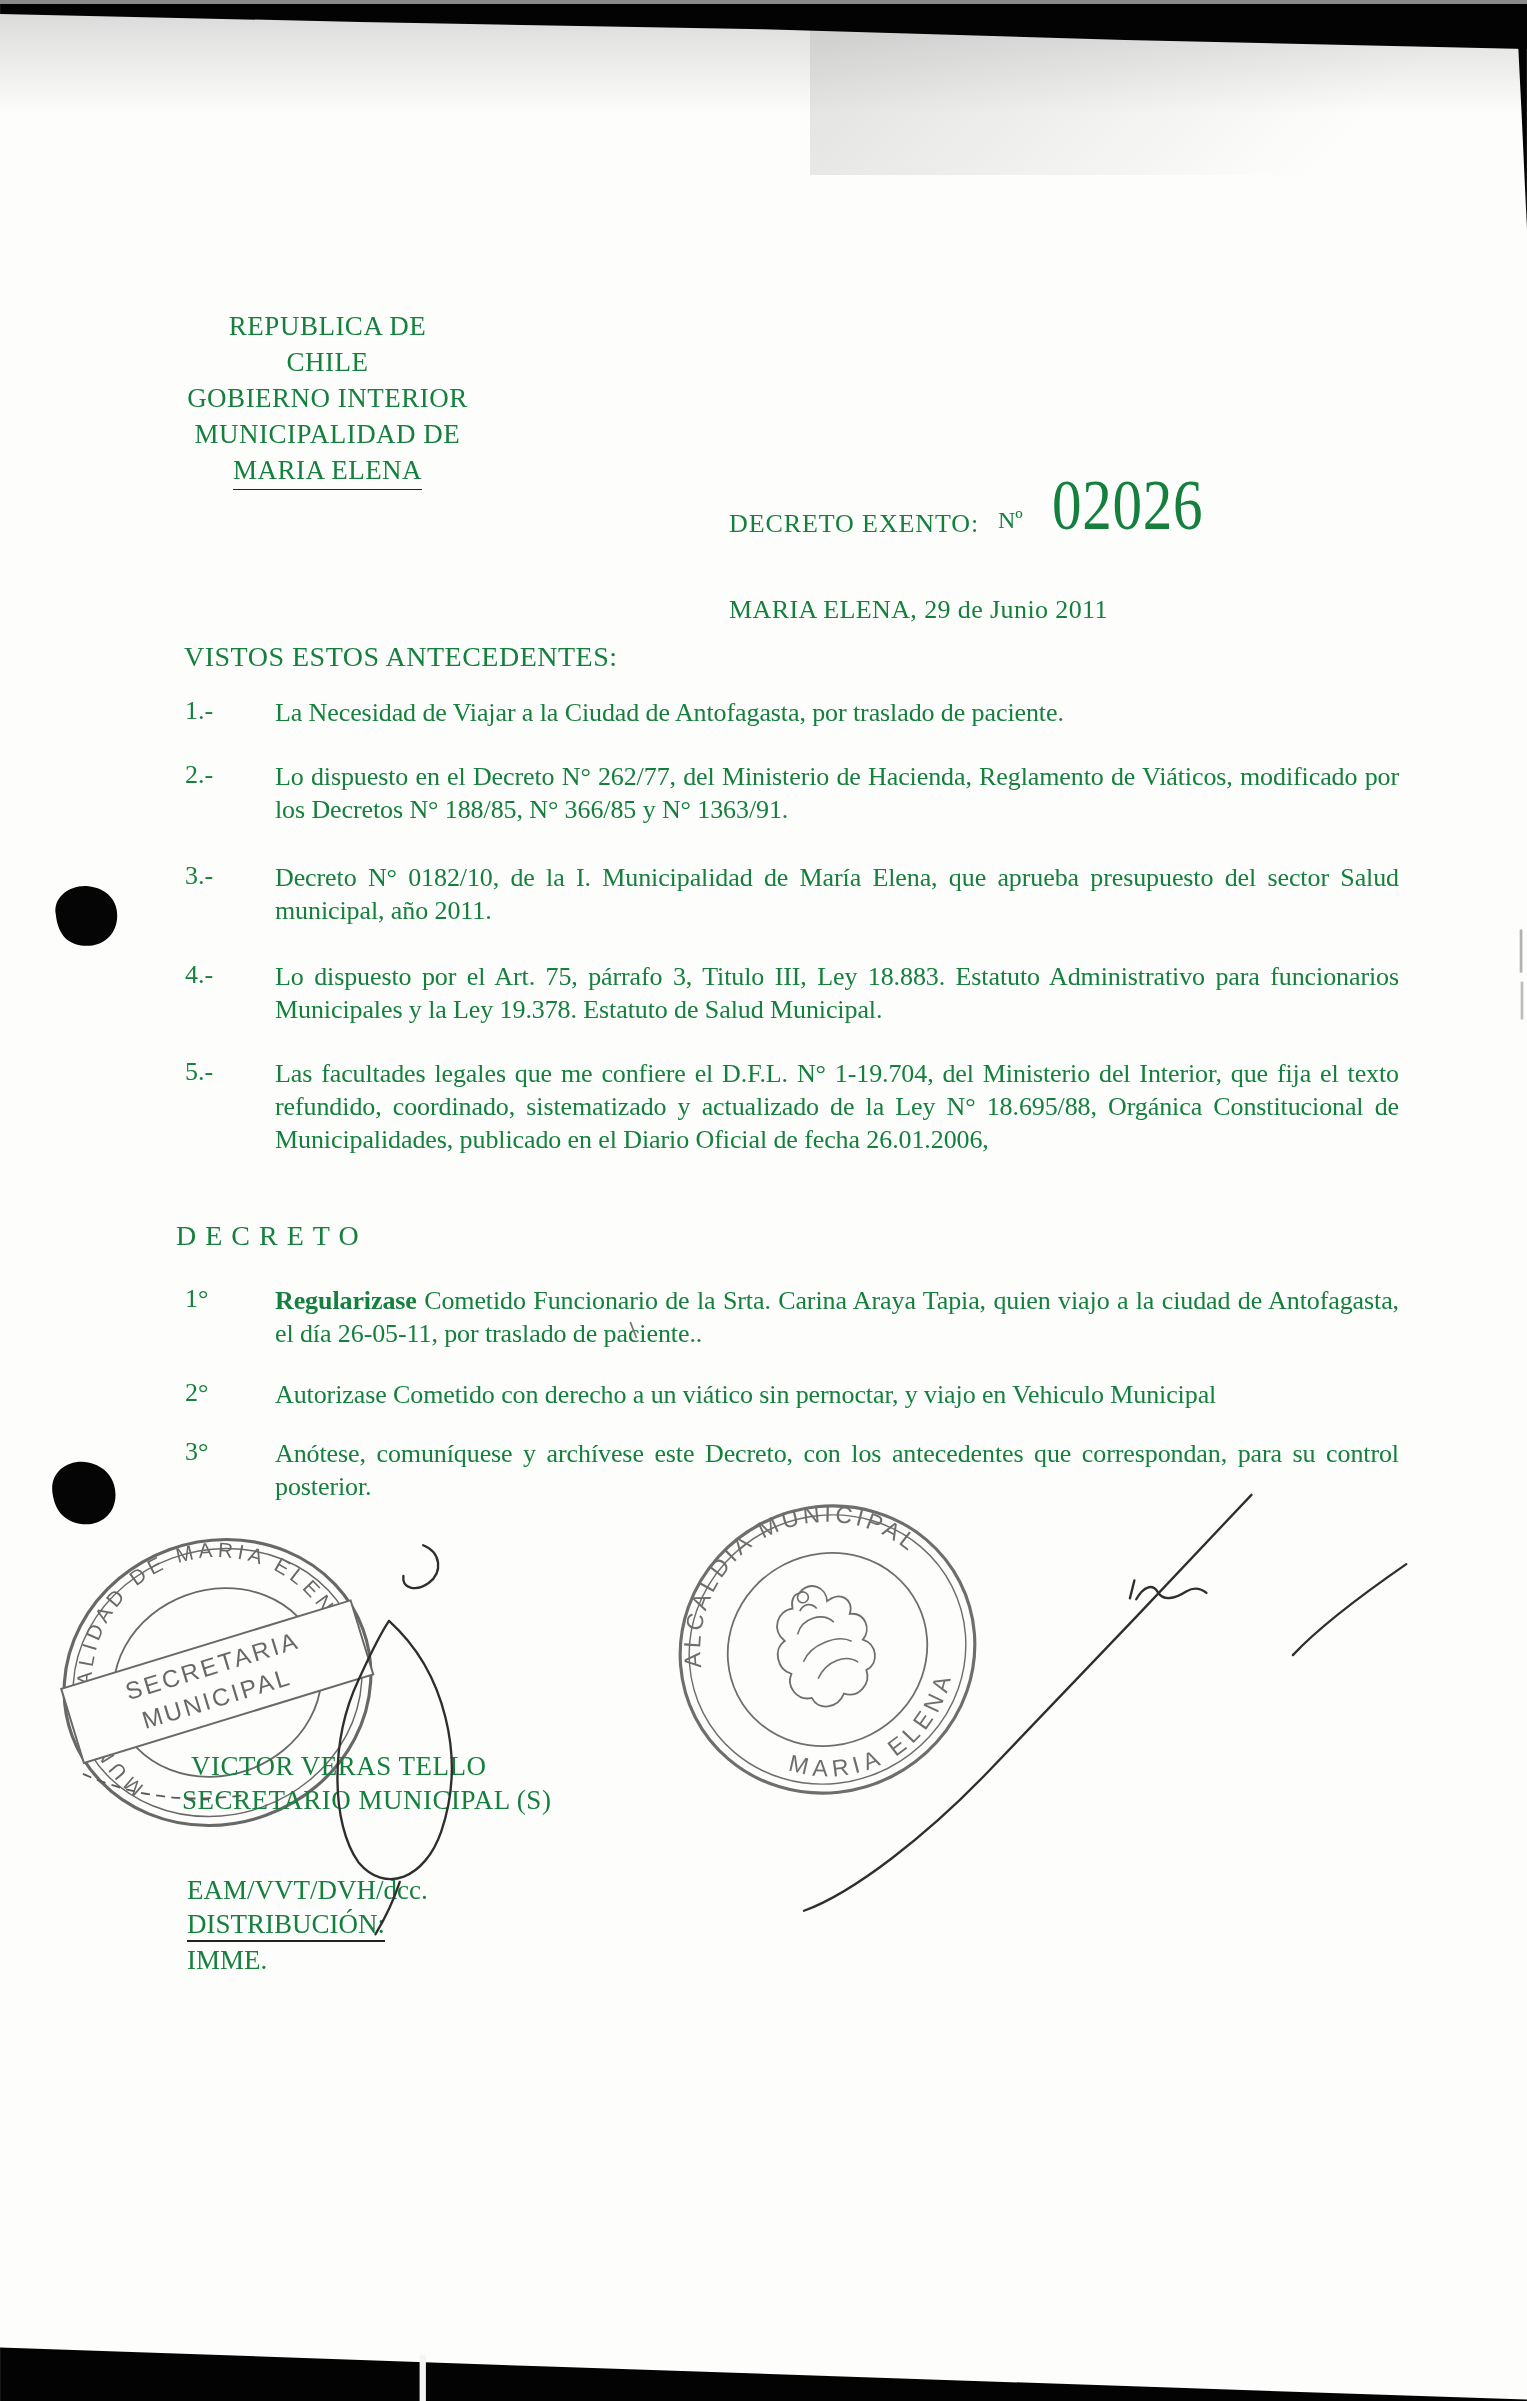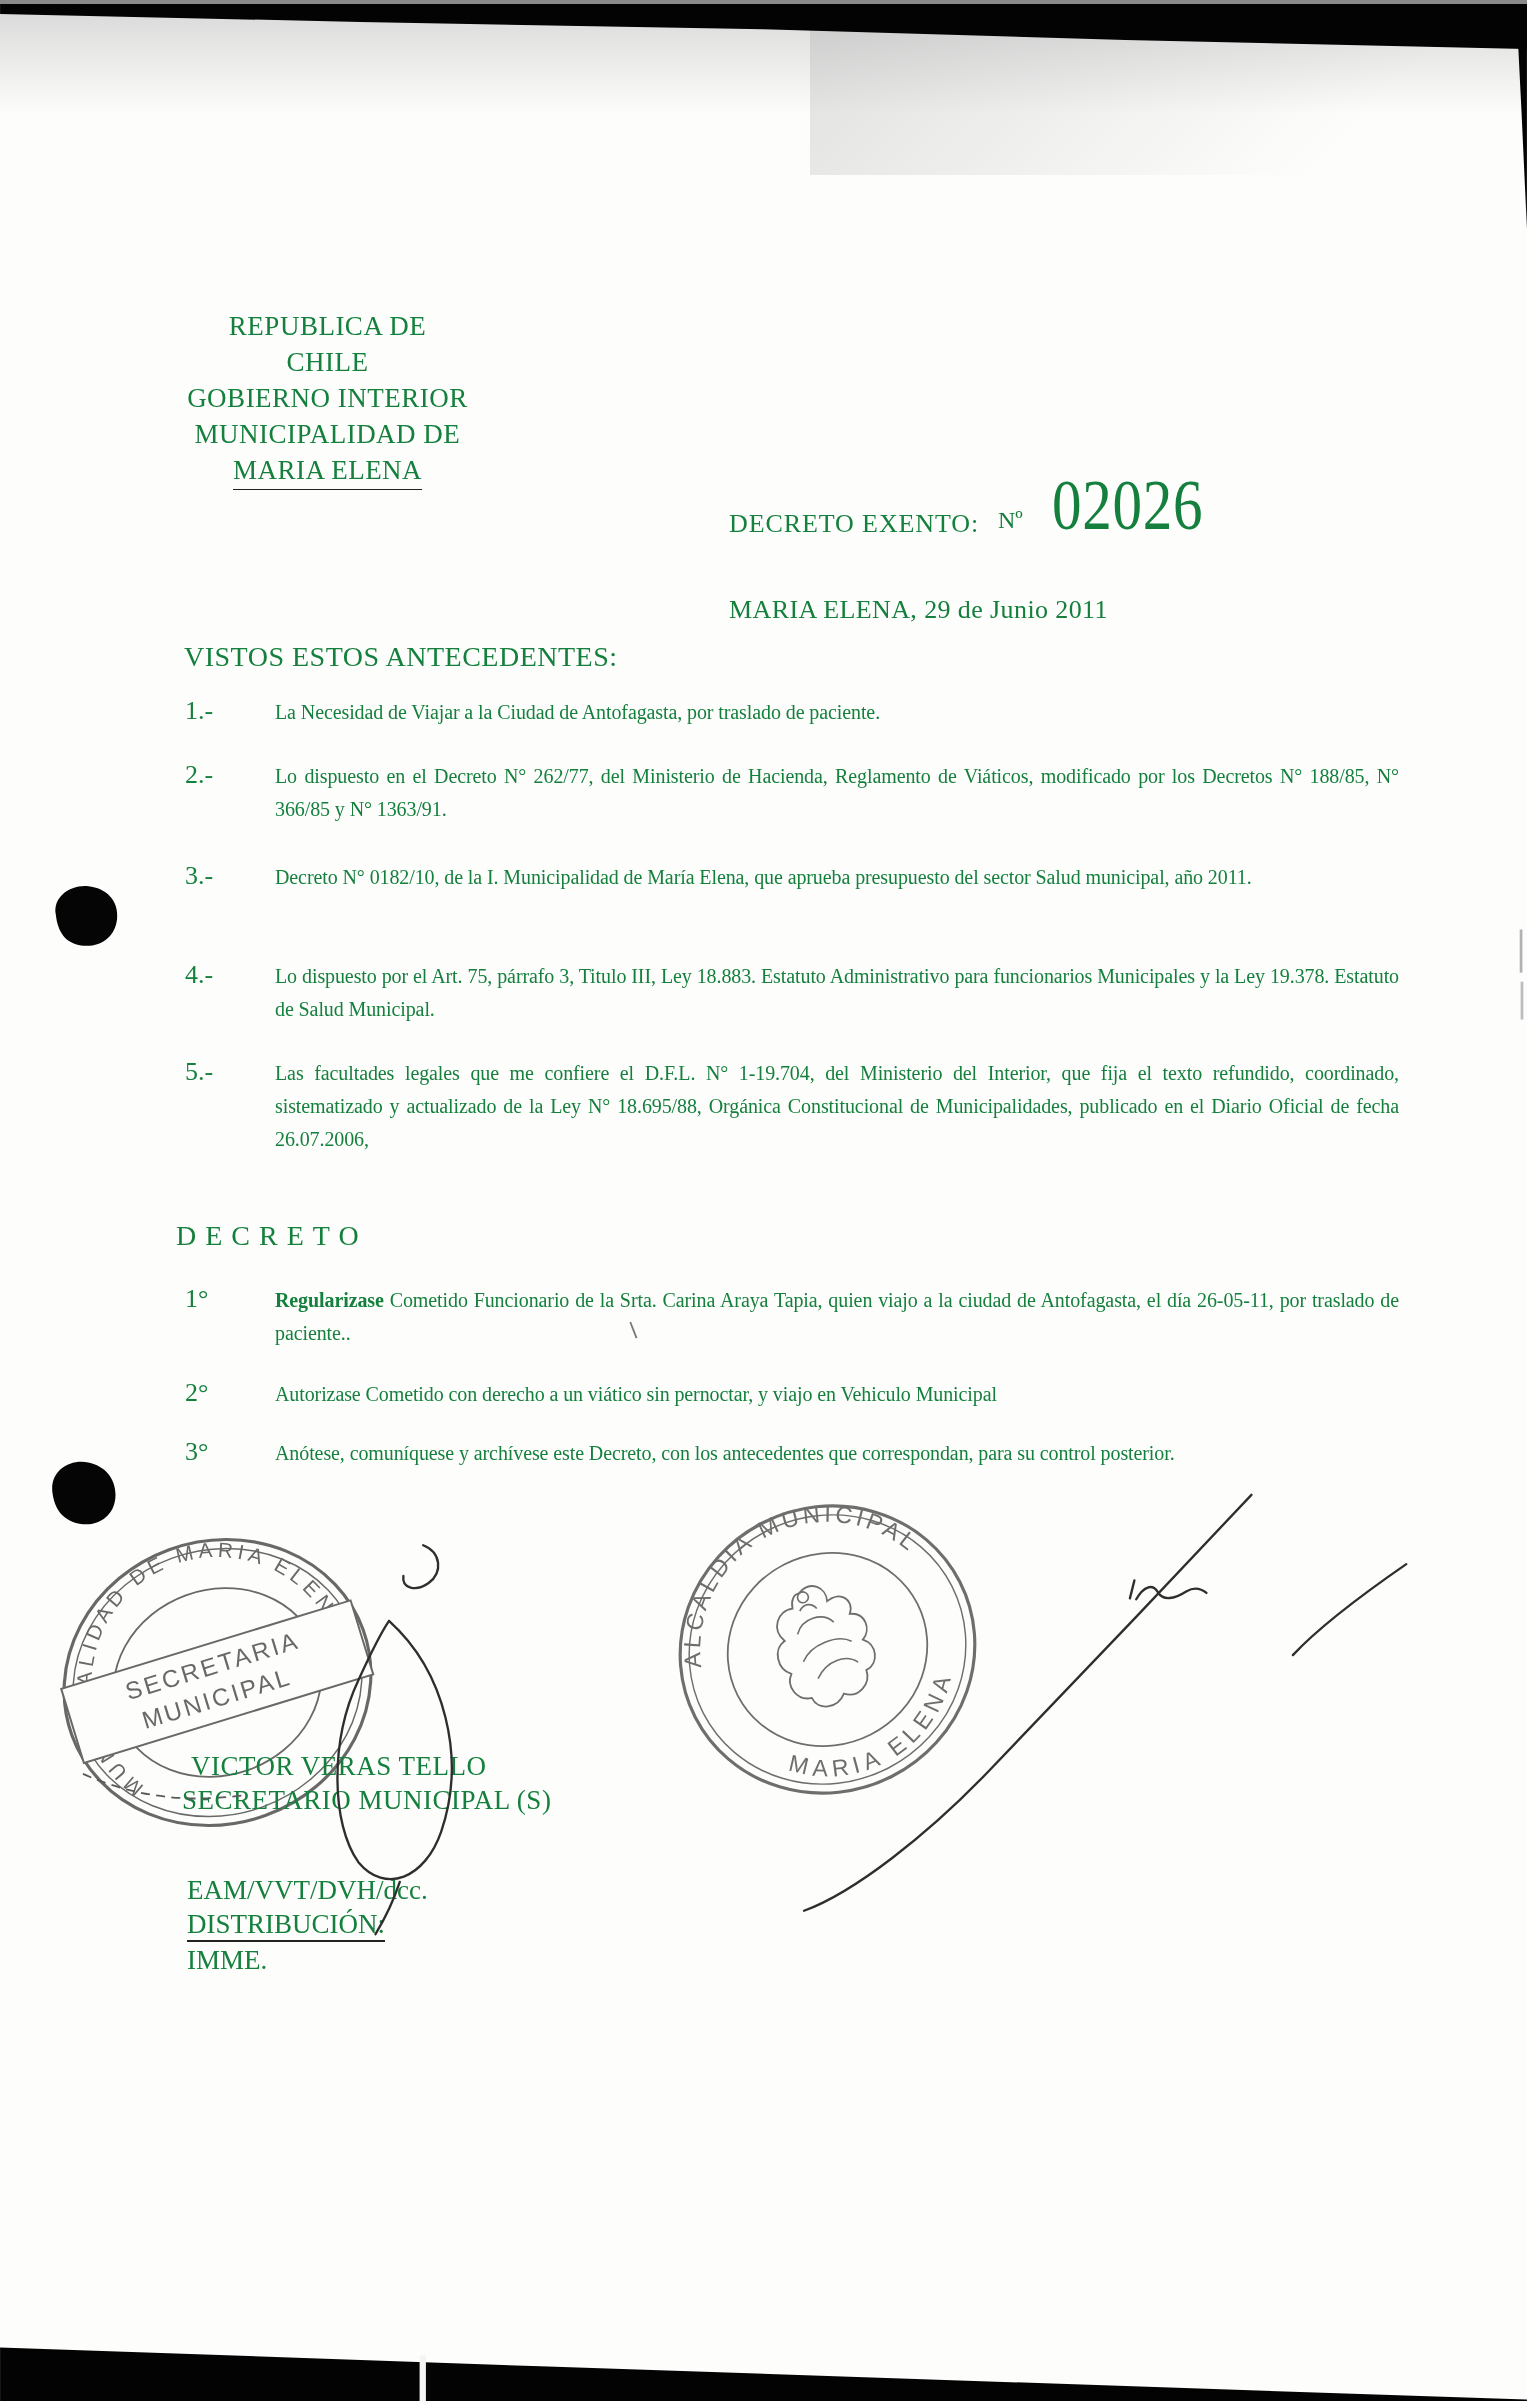--- a/index.html
+++ b/index.html
@@ -16,21 +16,21 @@
   
   .dec-label{left:729px;top:505px;font-size:26px;letter-spacing:0.9px;}
   .dec-no-abbrev{left:998px;top:503px;font-size:24px;}
   .dec-number{left:1052px;top:463px;font-size:72px;line-height:76px;
     transform:scaleX(.82);transform-origin:left top;letter-spacing:0.9px;}
   .place-date{left:729px;top:591px;font-size:26px;letter-spacing:0.4px;}
   
   .heading{left:184px;top:637px;font-size:28px;letter-spacing:0.5px;}
   .item{position:absolute;left:185px;width:1214px;}
   .item .inum{position:absolute;left:0;top:0;font-size:26px;}
-  .item .itext{margin-left:90px;font-size:20px;line-height:33px;
+  .item .itext{margin-left:90px;font-size:26px;line-height:33px;
     text-align:justify;letter-spacing:-0.1px;}
   .item .single{text-align:left;}
   .decreto-heading{left:176px;top:1216px;font-size:28px;font-weight:normal;letter-spacing:9px;}
   .lead-bold{font-weight:bold;}
   
   .sig-name-left{left:191px;top:1747px;font-size:27px;letter-spacing:0.5px;}
   .sig-title-left{left:182px;top:1781px;font-size:27px;letter-spacing:0.5px;}
   .sig-block-right{left:927px;top:1660px;width:504px;text-align:center;
     font-size:27px;line-height:34px;letter-spacing:0.5px;}
   .footer-initials{left:187px;top:1871px;font-size:27px;}
@@ -80,21 +80,21 @@
   <div class="item" style="top:857px">
     <div class="inum">3.-</div>
     <div class="itext">Decreto N° 0182/10, de la I. Municipalidad de María Elena, que aprueba presupuesto del sector  Salud municipal, año 2011.</div>
   </div>
   <div class="item" style="top:956px">
     <div class="inum">4.-</div>
     <div class="itext">Lo dispuesto por el Art. 75, párrafo 3, Titulo III, Ley 18.883. Estatuto Administrativo para funcionarios Municipales y la Ley 19.378. Estatuto de Salud Municipal.</div>
   </div>
   <div class="item" style="top:1053px">
     <div class="inum">5.-</div>
-    <div class="itext">Las facultades legales que me confiere el D.F.L. N° 1-19.704, del Ministerio del Interior, que fija el texto refundido, coordinado, sistematizado y actualizado de la Ley N° 18.695/88, Orgánica Constitucional de Municipalidades, publicado en el Diario Oficial de fecha 26.07.2006,</div>
+    <div class="itext">Las facultades legales que me confiere el D.F.L. N° 1-19.704, del Ministerio del Interior, que fija el texto refundido, coordinado, sistematizado y actualizado de la Ley N° 18.695/88, Orgánica Constitucional de Municipalidades, publicado en el Diario Oficial de fecha 26.01.2006,</div>
   </div>
 
   <div class="abs decreto-heading">DECRETO</div>
 
   <div class="item" style="top:1280px">
     <div class="inum">1°</div>
     <div class="itext"><span class="lead-bold">Regularizase</span><span> Cometido Funcionario de la Srta. Carina Araya Tapia, quien viajo a la ciudad de Antofagasta,  el día 26-05-11, por traslado de paciente..</span></div>
   </div>
   <div class="item" style="top:1374px">
     <div class="inum">2°</div>

